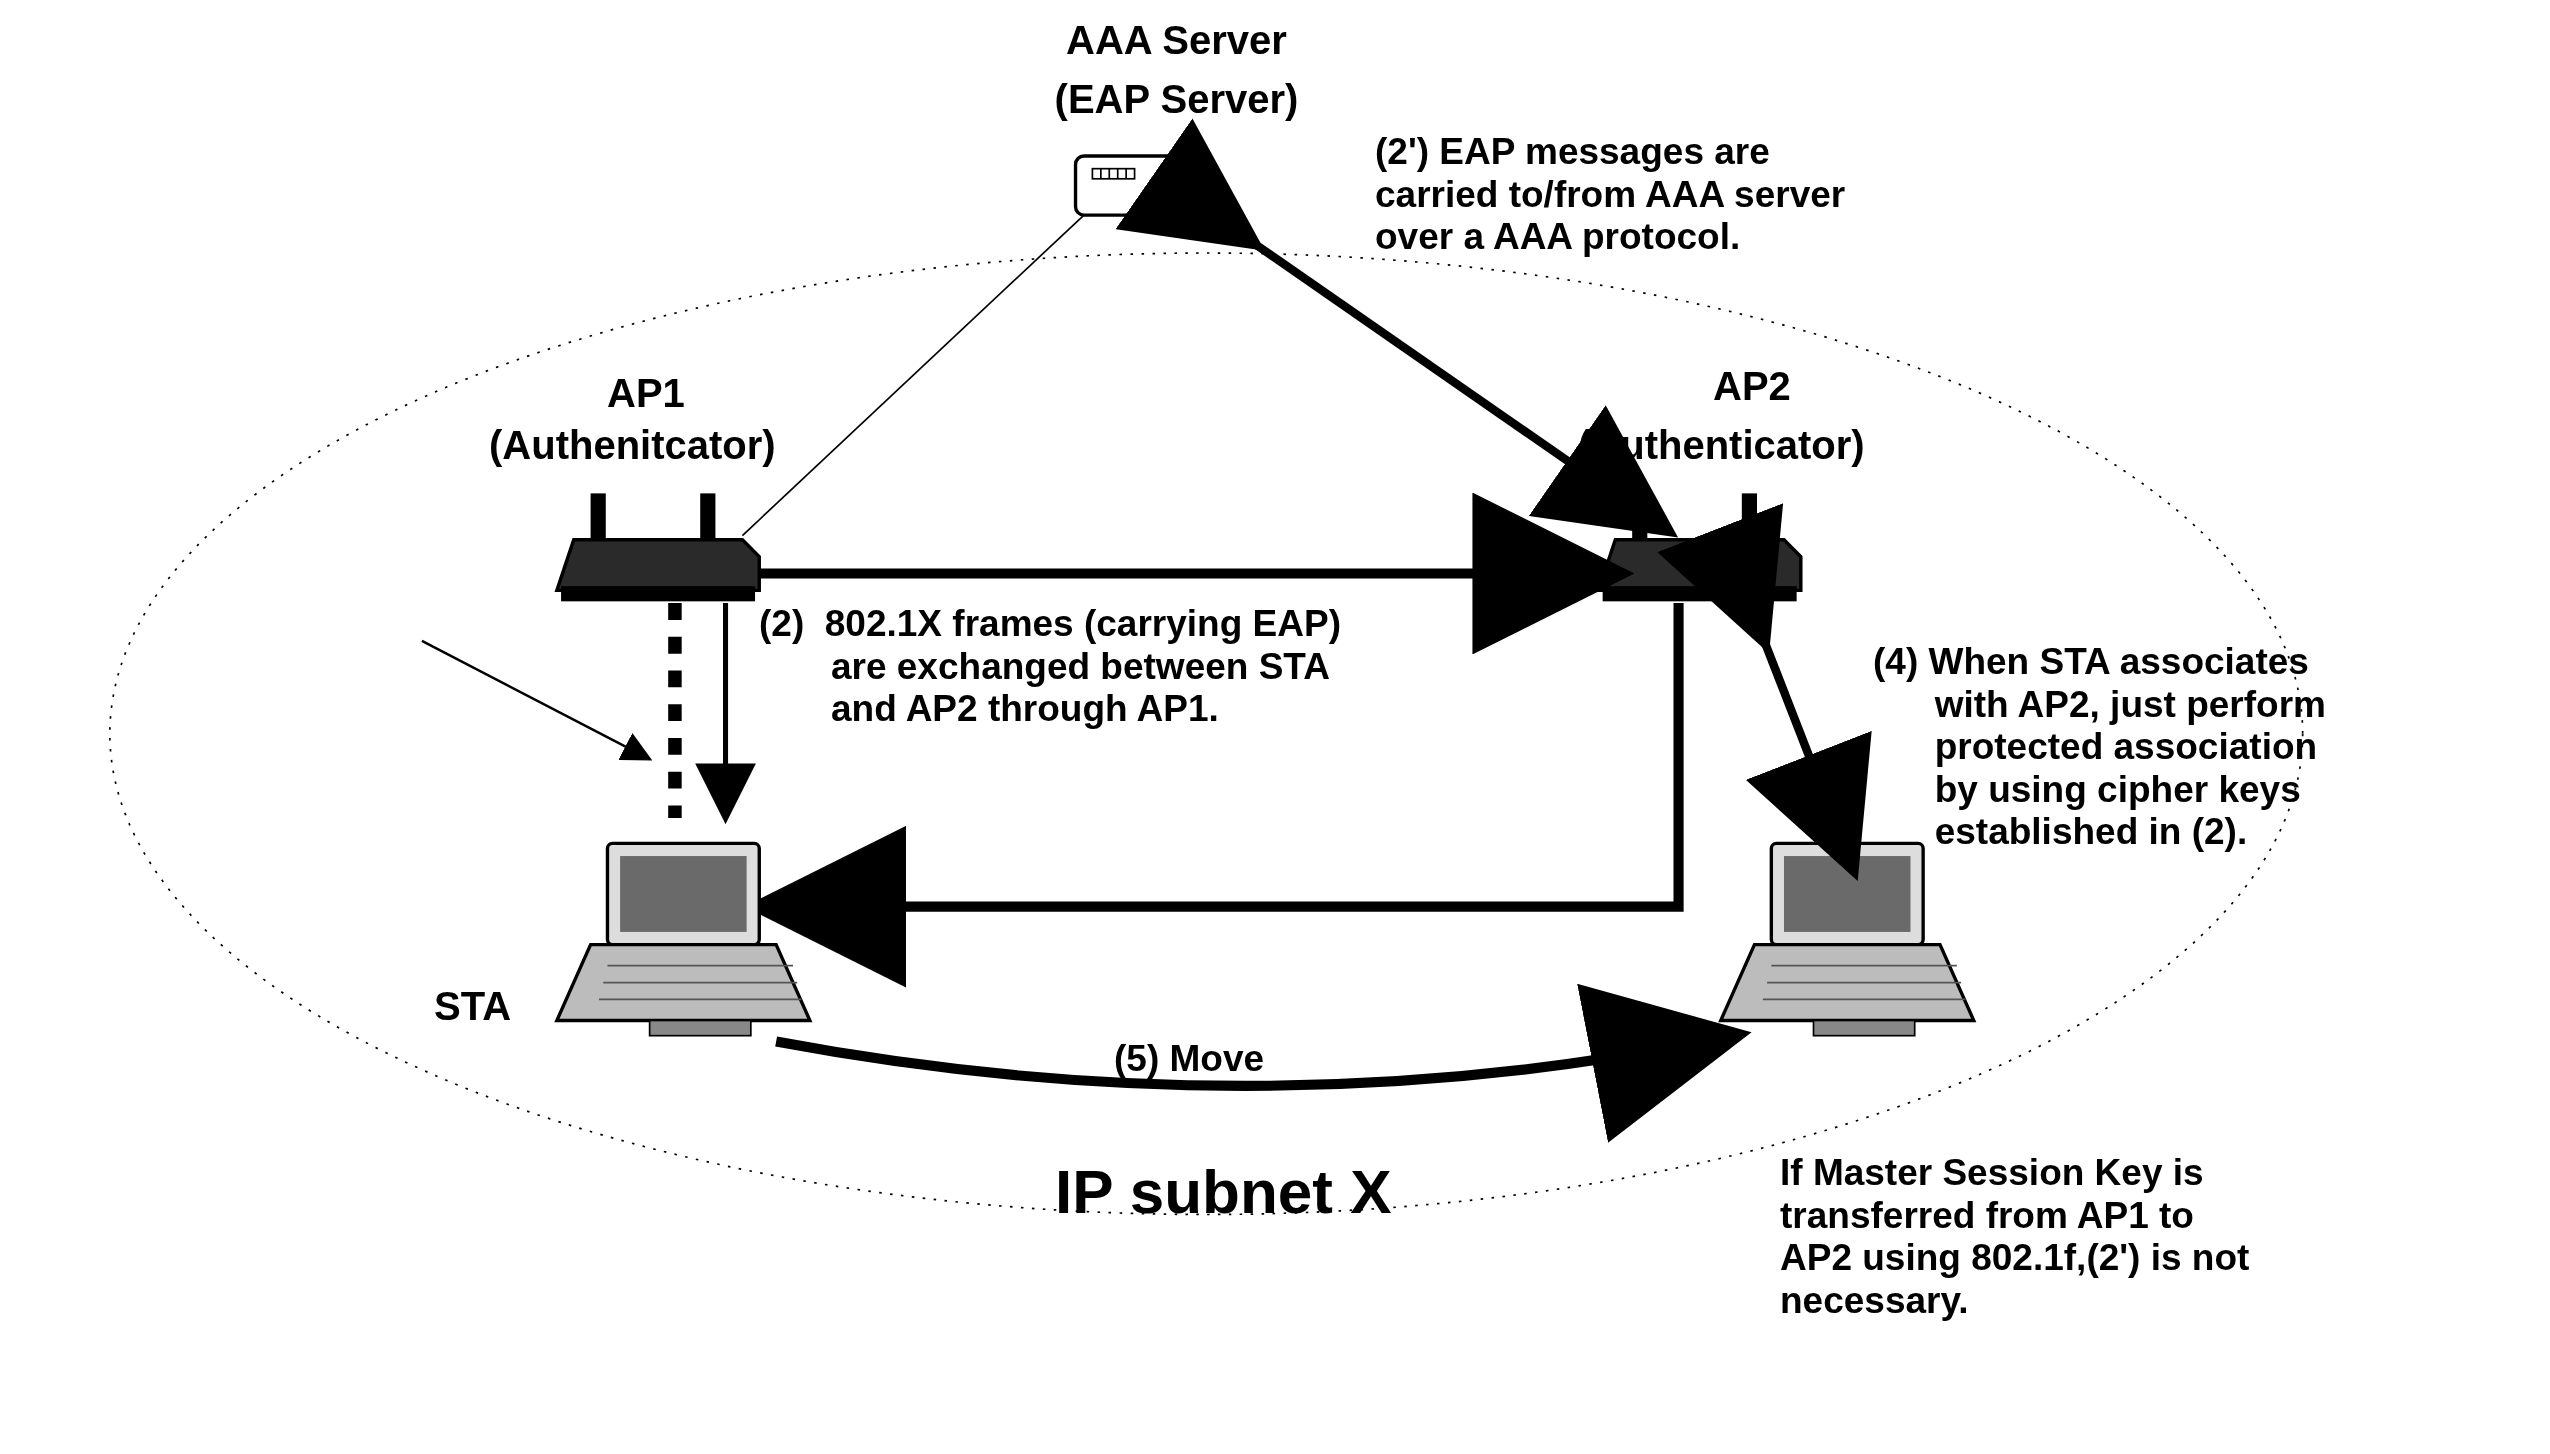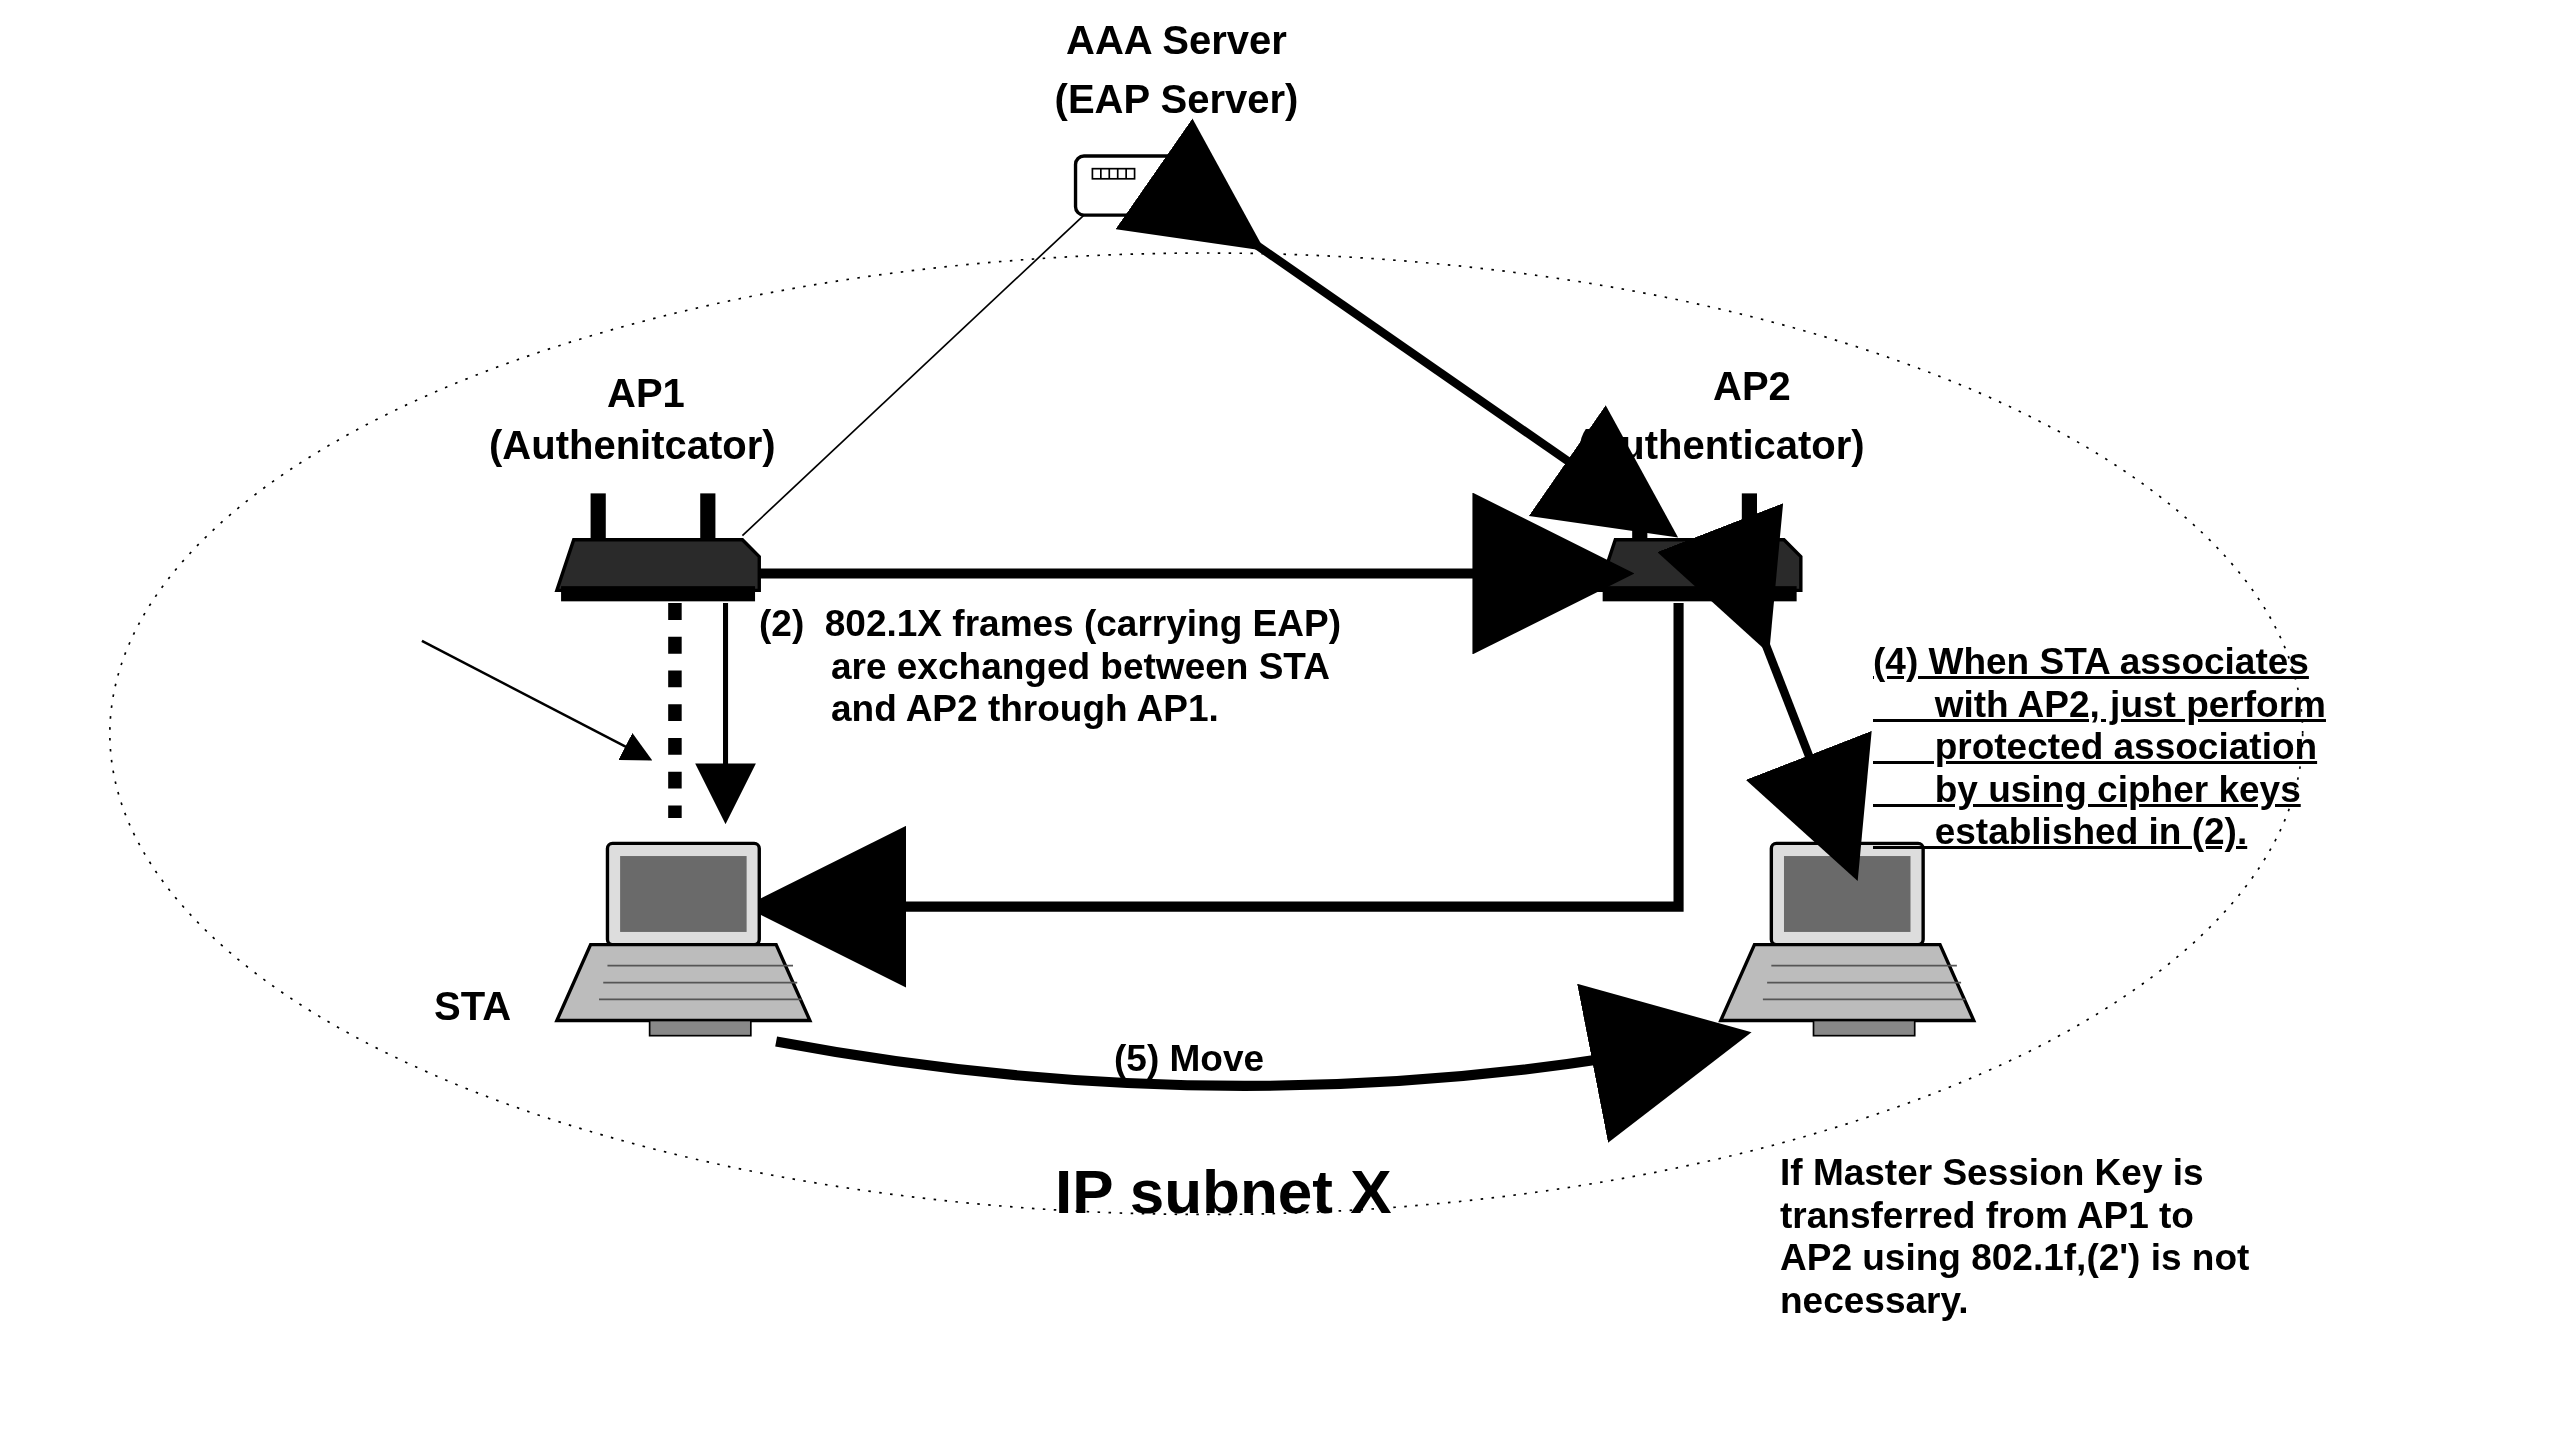--- a/index.html
+++ b/index.html
@@ -120,29 +120,32 @@
 <div class="label big" style="left:489px; top:422px;">(Authenitcator)</div>
 
 <div class="label big" style="left:1713px; top:363px;">AP2</div>
 <div class="label big" style="left:1578px; top:422px;">(Authenticator)</div>
 
 <div class="label big" style="left:434px; top:983px;">STA</div>
 
 <div class="label huge" style="left:1055px; top:1156px;">IP subnet X</div>
 
 
+<div class="label mid" style="left:1375px; top:131px;">(2') EAP messages are
+carried to/from AAA server
+over a AAA protocol.</div>
 
 
 <div class="label mid" style="left:759px; top:603px;">(2)  802.1X frames (carrying EAP)
        are exchanged between STA
        and AP2 through AP1.</div>
 
 <div class="label mid" style="left:1114px; top:1038px;">(5) Move</div>
 
-<div class="label mid" style="left:1873px; top:641px;text-decoration:underline;">(4) When STA associates
+<div class="label mid" style="left:1873px; top:641px;">(4) When STA associates
       with AP2, just perform
       protected association
       by using cipher keys
       established in (2).</div>
 
 <div class="label mid" style="left:1780px; top:1152px;">If Master Session Key is
 transferred from AP1 to
 AP2 using 802.1f,(2') is not
 necessary.</div>
 

